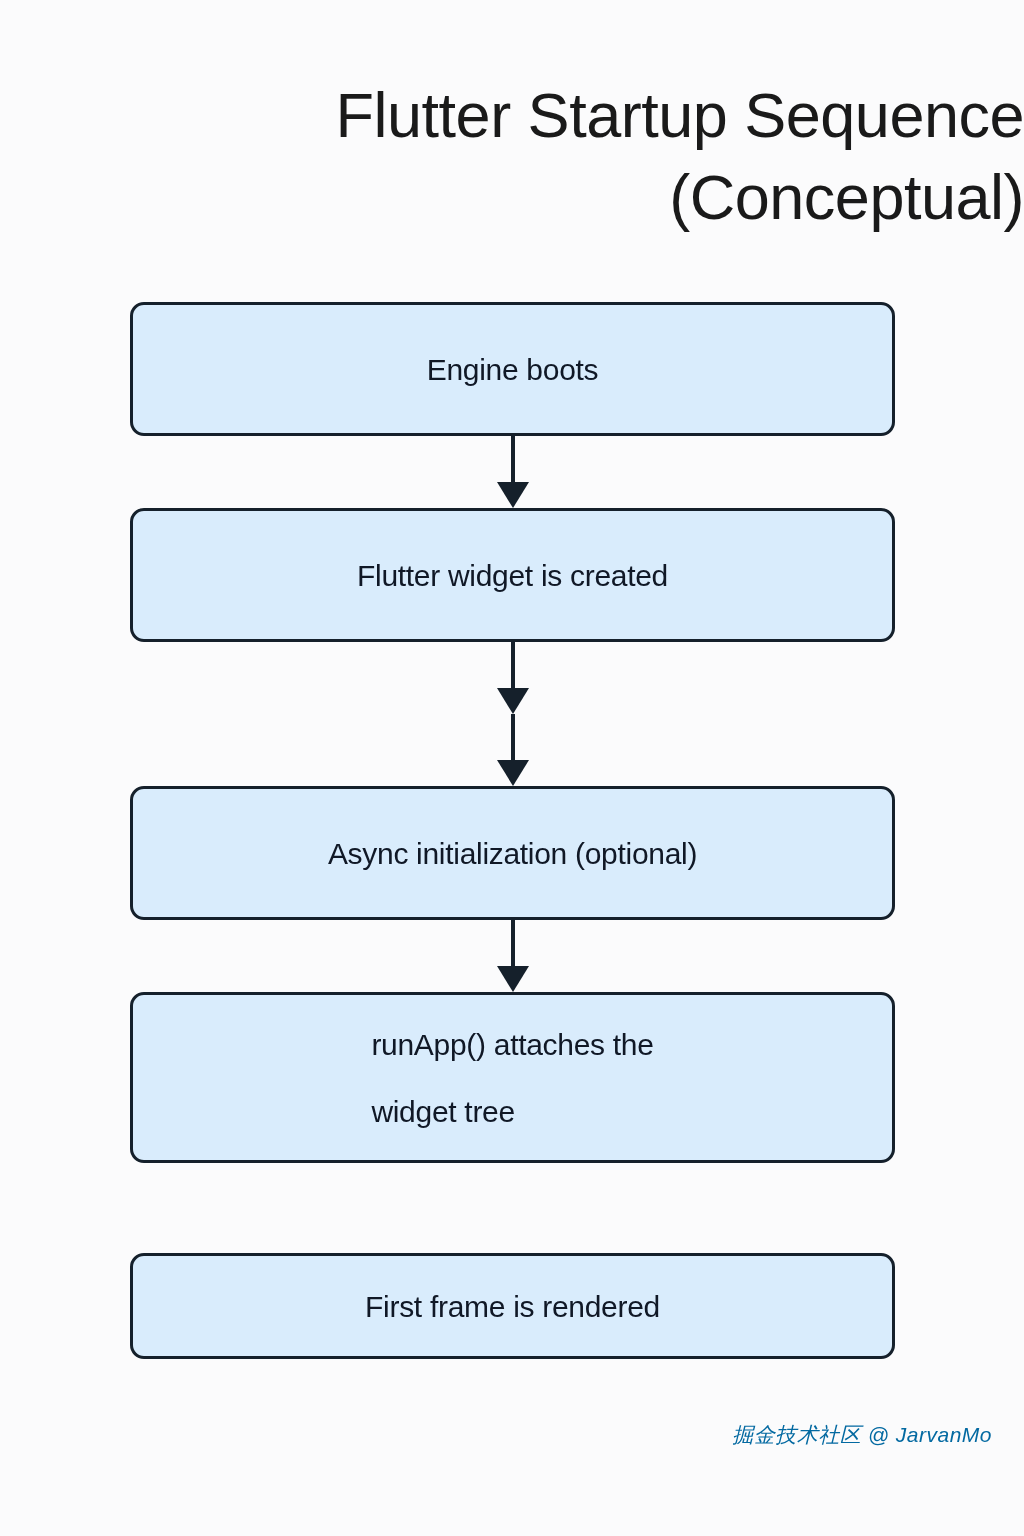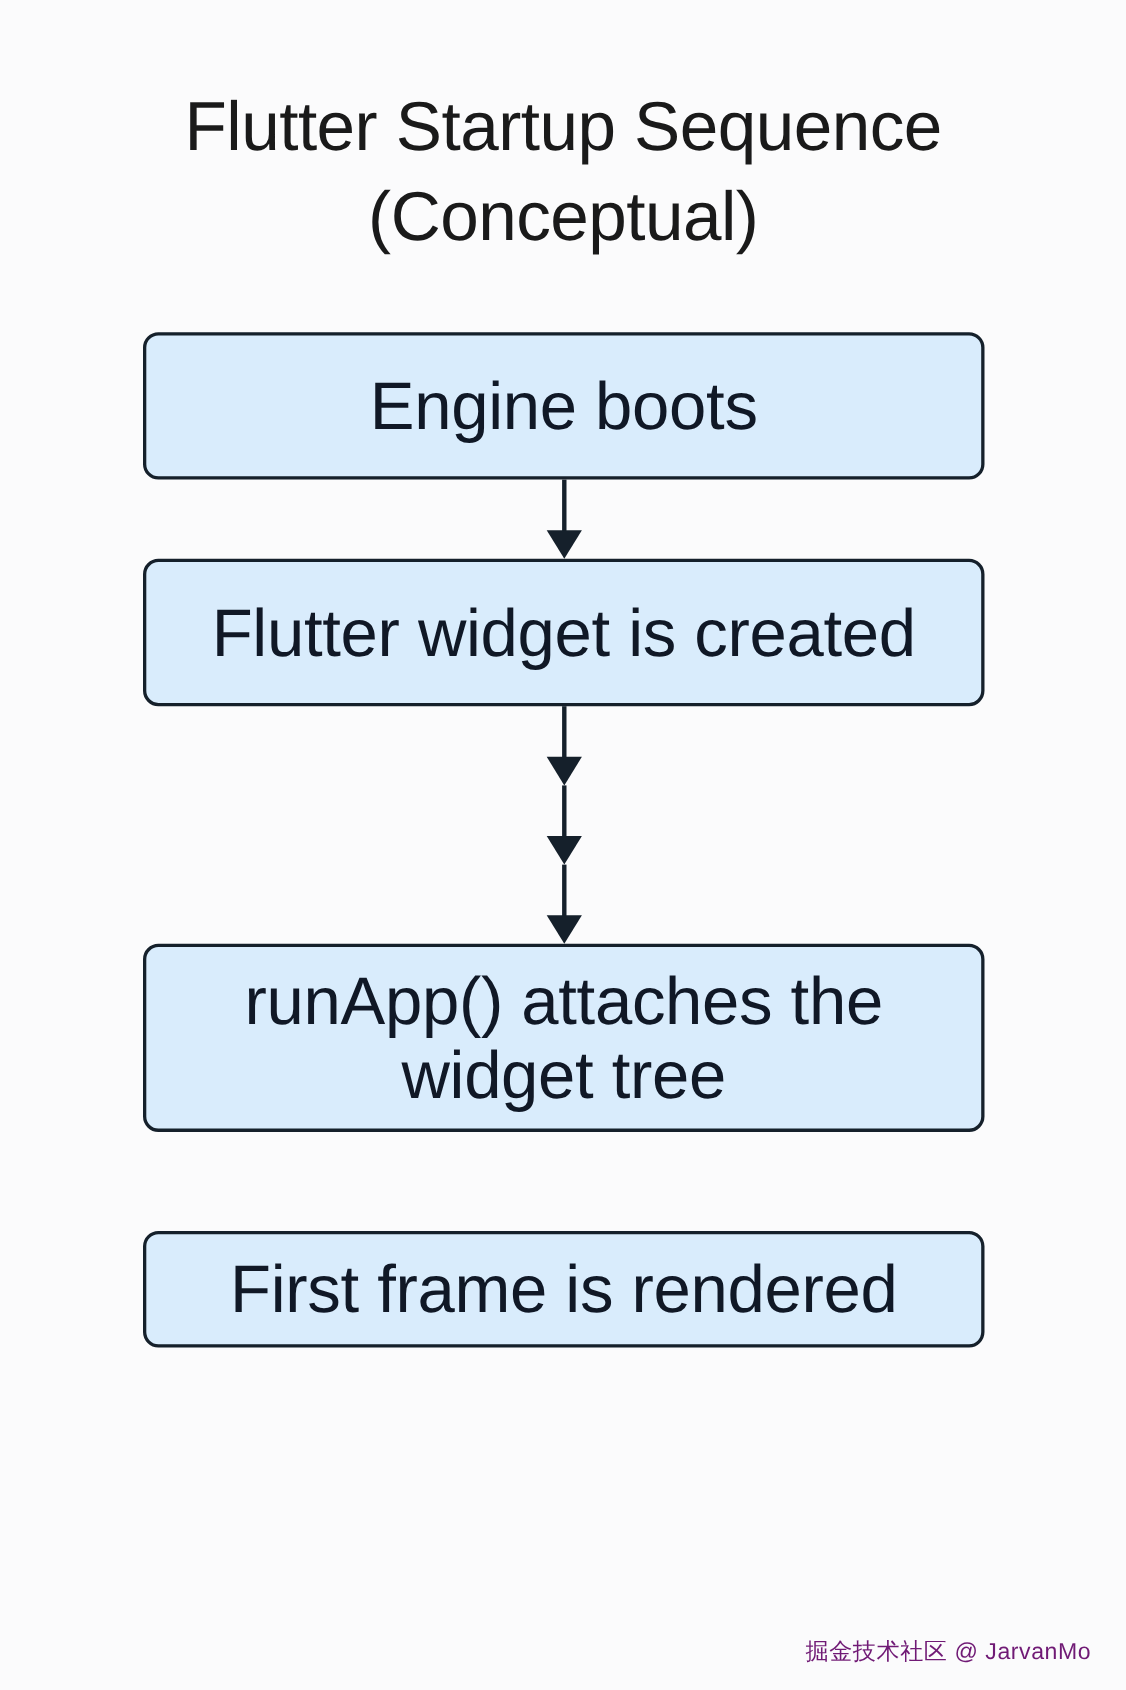--- a/index.html
+++ b/index.html
@@ -19,21 +19,21 @@
     height: 1536px;
     background: #fbfbfc;
   }
 
   
   .title-block {
     position: absolute;
     top: 74px;
     left: 0;
     width: 1024px;
-    text-align: center;
+    text-align: right;
     color: #1a1a1a;
     font-size: 63px;
     line-height: 82px;
     font-weight: 400;
     letter-spacing: -0.5px;
     white-space: pre-line;
   }
 
   
   .flow {
@@ -43,28 +43,28 @@
     width: 765px;
   }
 
   .node {
     box-sizing: border-box;
     width: 765px;
     background: #d9ecfc;
     border: 3px solid #15202b;
     border-radius: 14px;
     color: #101826;
-    font-size: 61px;
+    font-size: 30px;
     line-height: 67px;
     font-weight: 400;
     letter-spacing: -0.3px;
     display: flex;
     align-items: center;
     justify-content: center;
-    text-align: center;
+    text-align: left;
     white-space: pre-line;
     padding: 0 18px;
   }
   .node.h1line { height: 134px; }
   .node.h2line { height: 171px; }
   .node.hlast  { height: 106px; }
 
   
   .connector {
     position: relative;
@@ -90,26 +90,27 @@
     height: 0;
     border-left: 16px solid transparent;
     border-right: 16px solid transparent;
     border-top: 26px solid #15202b;
   }
 
   
   .watermark {
     position: absolute;
     right: 32px;
-    top: 1487px;
-    color: #701a75;
+    top: 1421px;
+    color: #0369a1;
     font-size: 21px;
     letter-spacing: 0.5px;
     font-weight: 400;
     white-space: nowrap;
+    font-style: italic;
   }
 </style>
 </head>
 <body>
 
 <div class="page">
 
   <div class="title-block">Flutter Startup Sequence
 (Conceptual)</div>
 
@@ -128,20 +129,21 @@
       <div class="stem"></div>
       <div class="head"></div>
     </div>
 
 
     <div class="connector">
       <div class="stem"></div>
       <div class="head"></div>
     </div>
 
+    <div class="node h1line">Async initialization (optional)</div>
 
     <div class="connector">
       <div class="stem"></div>
       <div class="head"></div>
     </div>
 
     <div class="node h2line">runApp() attaches the
 widget tree</div>
 
     <div class="connector no-arrow gap-last">

